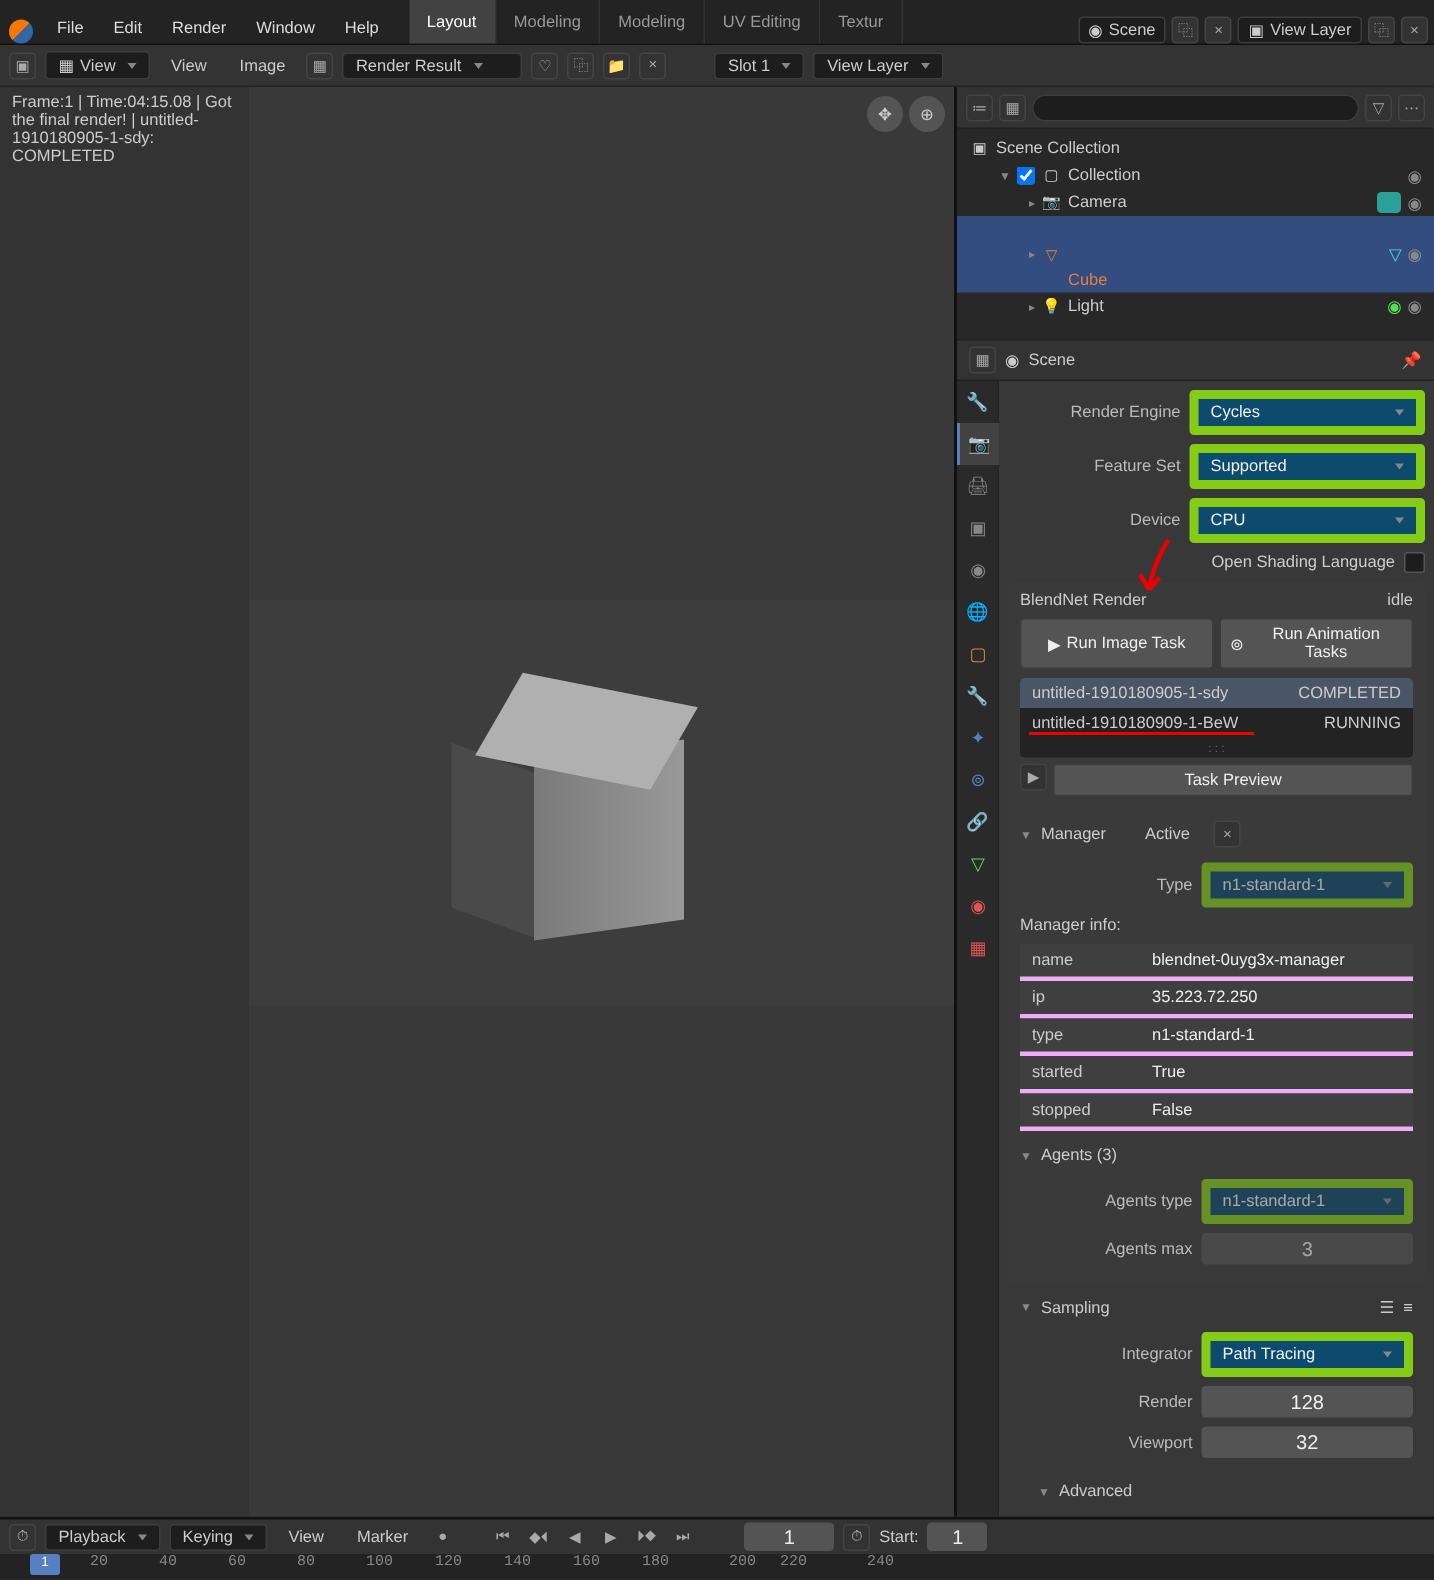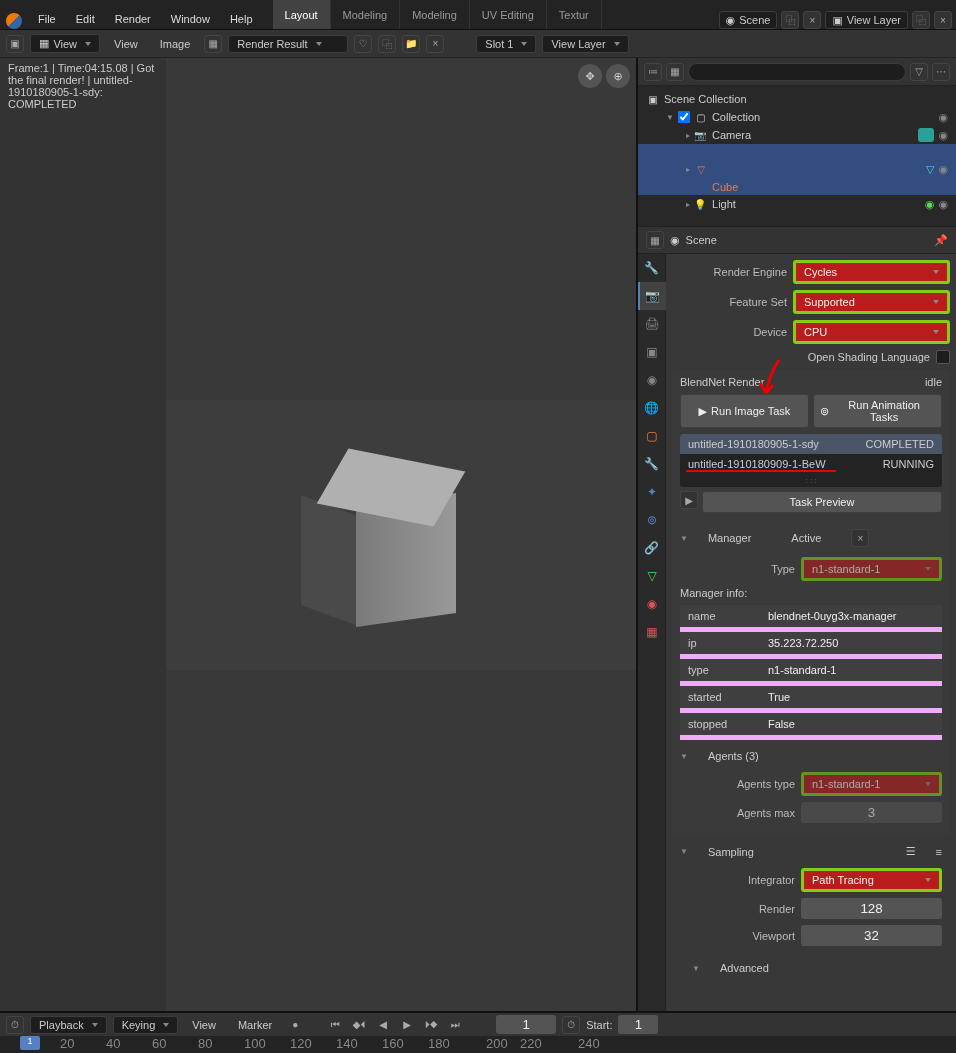--- a/index.html
+++ b/index.html
@@ -40,45 +40,45 @@
 .eye-icon { margin-left: auto; color: #888; cursor: pointer; }
 .props-header { height: 28px; background: #333; display: flex; align-items: center; padding: 0 8px; gap: 6px; border-top: 1px solid #222; border-bottom: 1px solid #222; }
 .props-area { display: flex; flex: 1; }
 .props-tabs { width: 28px; background: #2a2a2a; display: flex; flex-direction: column; border-right: 1px solid #222; }
 .prop-tab { width: 28px; height: 28px; display: flex; align-items: center; justify-content: center; cursor: pointer; color: #888; font-size: 12px; }
 .prop-tab.active { background: #424242; color: #fff; border-left: 2px solid #5680c2; }
 .props-content { flex: 1; padding: 6px; overflow-y: auto; }
 .prop-row { display: flex; align-items: center; margin-bottom: 6px; gap: 6px; }
 .prop-label { width: 115px; text-align: right; color: #bbb; font-size: 11px; }
 .prop-value { flex: 1; }
-.select-box { width: 100%; background: #b91c1c; border: 3px solid #84cc16; padding: 3px 8px; border-radius: 3px; color: #f0f0f0; cursor: pointer; display: flex; justify-content: space-between; align-items: center; }
+.select-box { width: 100%; background: #0c4a6e; border: 6px solid #84cc16; padding: 3px 8px; border-radius: 3px; color: #f0f0f0; cursor: pointer; display: flex; justify-content: space-between; align-items: center; }
 .select-box::after { content: ""; border-left: 3px solid transparent; border-right: 3px solid transparent; border-top: 4px solid #888; }
 .checkbox { width: 14px; height: 14px; background: #1d1d1d; border: 1px solid #555; border-radius: 2px; }
 .panel-section { background: #3a3a3a; border-radius: 4px; margin-bottom: 6px; }
-.panel-header { display: flex; align-items: center; padding: 4px 8px; gap: 20px; cursor: pointer; }
+.panel-header { display: flex; align-items: center; padding: 4px 8px; gap: 6px; cursor: pointer; }
 .panel-header::before { content: "▼"; font-size: 8px; color: #888; }
 .panel-body { padding: 6px 8px; }
 .btn-row { display: flex; gap: 4px; margin-bottom: 6px; }
 .btn { flex: 1; background: #545454; border: 1px solid #3d3d3d; padding: 4px 6px; border-radius: 3px; color: #eee; text-align: center; cursor: pointer; display: flex; align-items: center; justify-content: center; gap: 4px; font-size: 11px; }
 .task-list { background: #232323; border-radius: 3px; overflow: hidden; margin-bottom: 4px; }
 .task-item { display: flex; padding: 4px 8px; justify-content: space-between; cursor: pointer; }
 .task-item.selected { background: #4a5568; }
 .info-table { width: 100%; }
-.info-row { display: flex; padding: 5px 8px; background: #3f3f3f; border-bottom: 5px solid #f0abfc; }
+.info-row { display: flex; padding: 5px 8px; background: #3f3f3f; border-bottom: 3px solid #f0abfc; }
 .info-key { width: 80px; color: #ccc; }
 .info-val { flex: 1; color: #eee; }
 .num-input { background: #545454; border: none; padding: 3px; border-radius: 3px; color: #eee; text-align: center; width: 100%; }
 .red-arrow { position: absolute; top: 355px; right: 165px; z-index: 100; pointer-events: none; }
 .red-underline { position: absolute; height: 2px; background: #e00; }
 .timeline { height: 48px; background: #333; border-top: 2px solid #111; display: flex; flex-direction: column; }
 .timeline-controls { height: 24px; display: flex; align-items: center; padding: 0 6px; gap: 6px; }
 .play-btn { width: 18px; height: 18px; display: flex; align-items: center; justify-content: center; cursor: pointer; color: #aaa; font-size: 10px; }
 .frame-input { background: #545454; border: none; padding: 2px 8px; border-radius: 3px; color: #eee; width: 60px; text-align: center; }
 .timeline-ruler { height: 24px; background: #232323; position: relative; overflow: hidden; }
-.ruler-tick { position: absolute; top: 0; font-size: 13px; color: #888; }
+.ruler-tick { position: absolute; top: 0; font-size: 10px; color: #888; font-family: Liberation Mono, monospace; }
 .playhead { position: absolute; left: 20px; top: 0; width: 20px; height: 14px; background: #5680c2; color: #fff; font-size: 9px; text-align: center; border-radius: 2px; }
 .orange { color: #e87d3e; margin-top: 35px; }
 .cube-icon { color: #e87d3e; }
 .light-icon { color: #e87d3e; }
 .cam-icon { color: #e87d3e; }
 .teal-badge { width:16px; height:14px; background:#2aa198; border-radius:3px; }
 </style>
 </head>
 <body>
 

